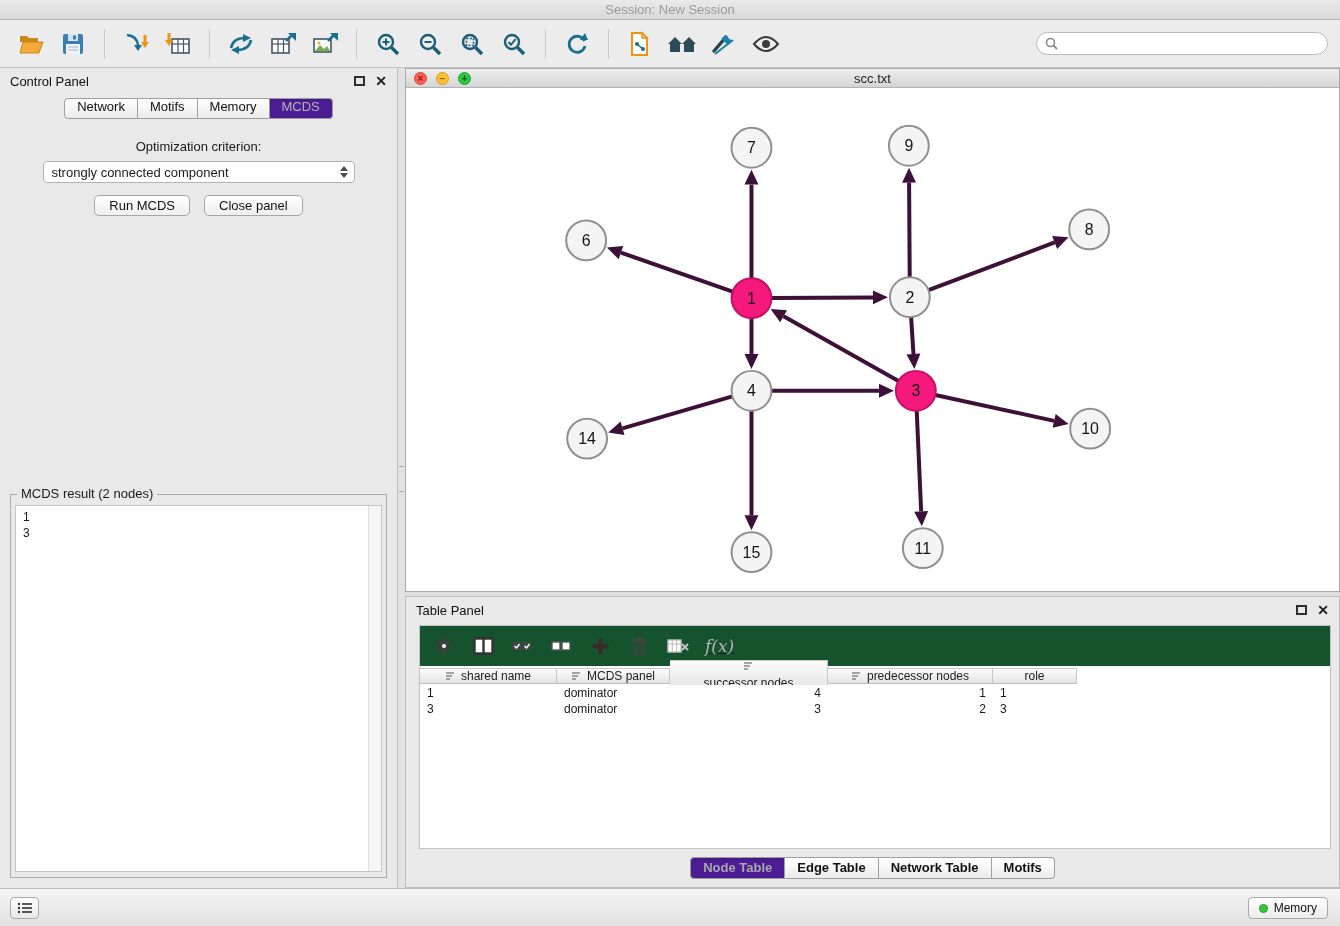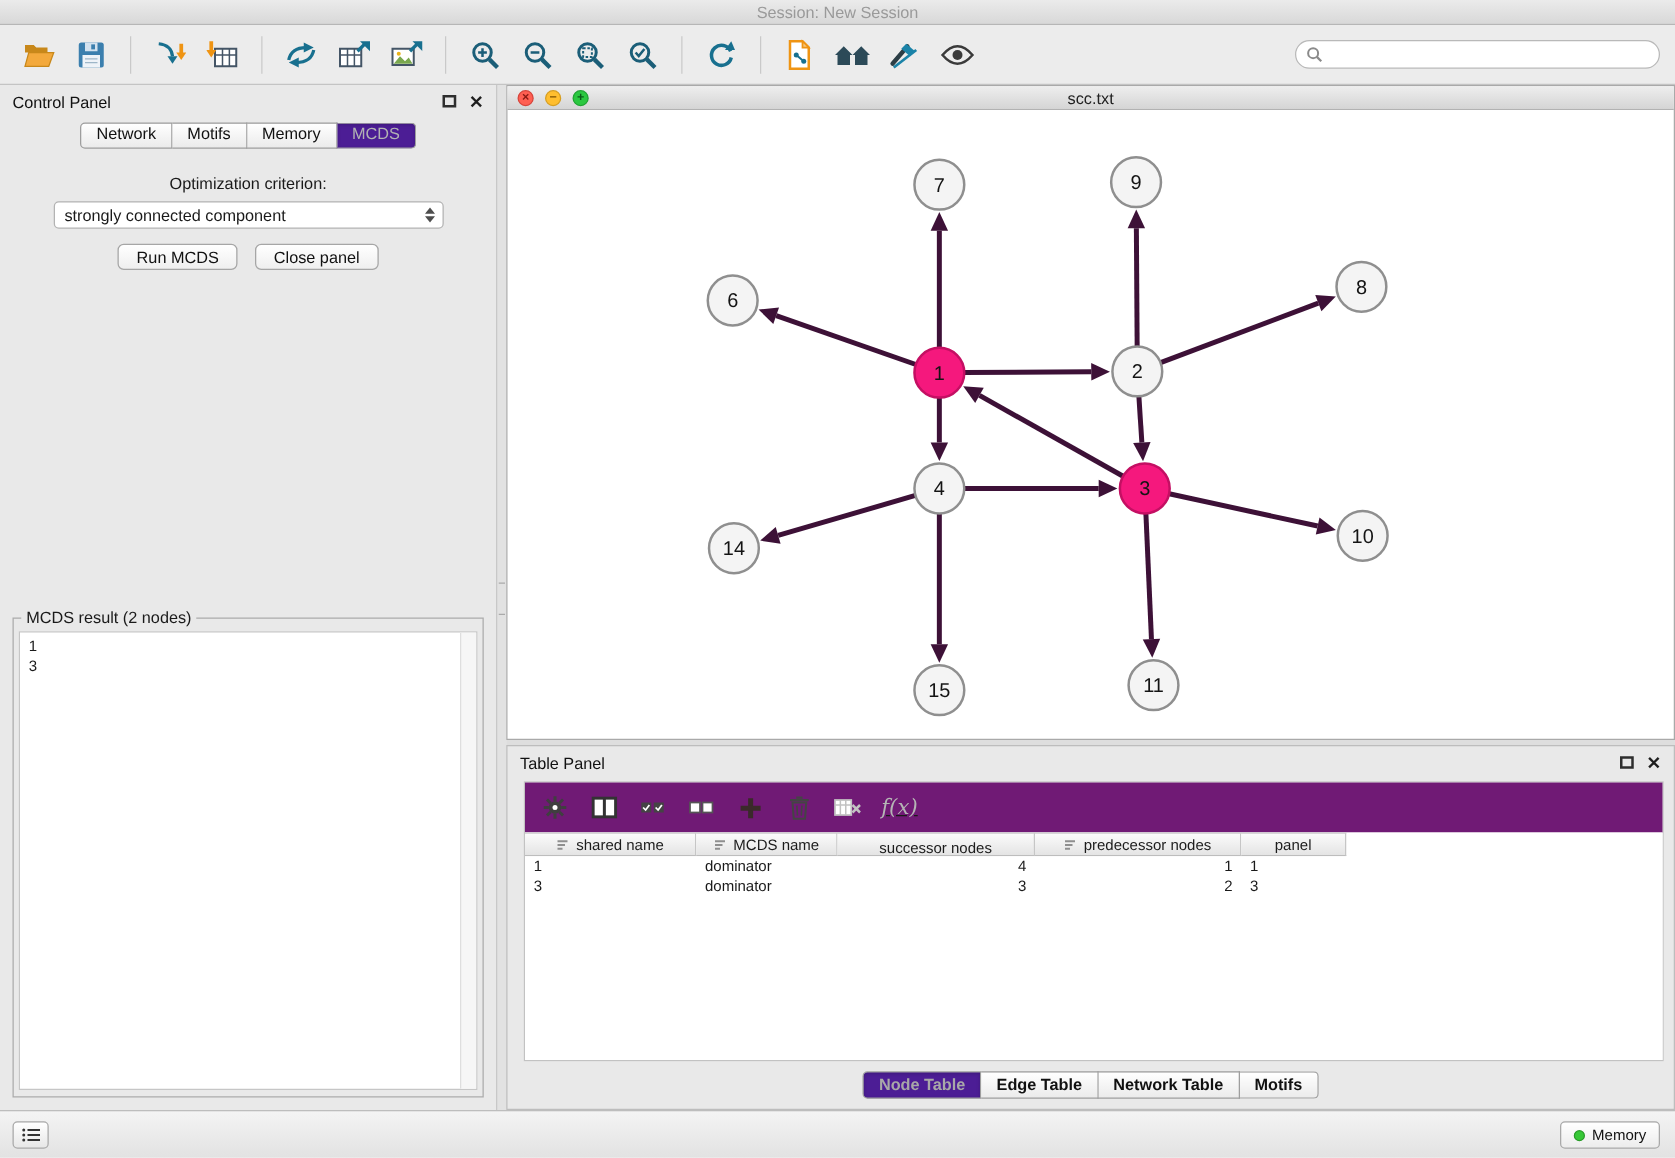--- a/index.html
+++ b/index.html
@@ -89,26 +89,26 @@
   .tl-green  { background:#2bc840; border:1px solid #22a334; color:#0b5c18; }
   .net-canvas { position:absolute; top:19px; left:0; right:0; bottom:0; }
   .net-canvas svg { width:100%; height:100%; display:block; }
   .net-canvas text { font-family:"Liberation Sans", sans-serif; }
 
   
   .table-panel { position:absolute; left:405px; top:528px; width:935px; height:292px;
     background:#e9e9e9; border:1px solid #bdbdbd; }
   .tp-inner { position:absolute; left:13px; right:8px; top:28px; bottom:38px;
     background:#fff; border:1px solid #c2c2c2; display:flex; flex-direction:column; }
-  .tp-toolbar { height:40px; flex:none; background:#701a75; display:flex;
+  .tp-toolbar { height:40px; flex:none; background:#14532d; display:flex;
     align-items:center; padding:0 12px; gap:15px;text-decoration:underline; }
   .tpi { display:flex; align-items:center; justify-content:center; width:24px; height:24px; }
   .fx { font-family:"DejaVu Serif", serif; font-style:italic; font-size:17px;
     color:#b5b5b5; }
-  .grid-header { display:flex; height:19px; flex:none; background:#fff; }
+  .grid-header { display:flex; height:19px; flex:none; background:#fff;align-items:center; }
   .gh-cell { background:linear-gradient(#fbfbfb,#e4e4e4); border-top:1px solid #c9c9c9;
     border-bottom:1px solid #bdbdbd; border-right:1px solid #c6c6c6; font-size:12px;
     display:flex; align-items:center; justify-content:center; gap:5px; color:#1c1c1c; }
   .gh-cell:nth-child(1){ width:137px; }
   .gh-cell:nth-child(2){ width:113px; }
   .gh-cell:nth-child(3){ width:158px;flex-direction:column; }
   .gh-cell:nth-child(4){ width:165px; }
   .gh-cell:nth-child(5){ width:84px; }
   .grid-body { flex:1; background:#fff; overflow:hidden; }
   .grid-row { display:flex; height:16px; font-size:12px; align-items:center; }
@@ -510,40 +510,40 @@
             <line x1="1" y1="8" x2="5" y2="8" stroke="#8f8f8f" stroke-width="1.6"></line>
           </svg>
           <span>shared name</span>
         </span>
         <span class="gh-cell">
           <svg width="11" height="10" viewBox="0 0 11 10">
             <line x1="1" y1="2" x2="9" y2="2" stroke="#8f8f8f" stroke-width="1.6"></line>
             <line x1="1" y1="5" x2="7" y2="5" stroke="#8f8f8f" stroke-width="1.6"></line>
             <line x1="1" y1="8" x2="5" y2="8" stroke="#8f8f8f" stroke-width="1.6"></line>
           </svg>
-          <span>MCDS name</span>
+          <span>MCDS panel</span>
         </span>
         <span class="gh-cell">
           <svg width="11" height="10" viewBox="0 0 11 10">
             <line x1="1" y1="2" x2="9" y2="2" stroke="#8f8f8f" stroke-width="1.6"></line>
             <line x1="1" y1="5" x2="7" y2="5" stroke="#8f8f8f" stroke-width="1.6"></line>
             <line x1="1" y1="8" x2="5" y2="8" stroke="#8f8f8f" stroke-width="1.6"></line>
           </svg>
           <span>successor nodes</span>
         </span>
         <span class="gh-cell">
           <svg width="11" height="10" viewBox="0 0 11 10">
             <line x1="1" y1="2" x2="9" y2="2" stroke="#8f8f8f" stroke-width="1.6"></line>
             <line x1="1" y1="5" x2="7" y2="5" stroke="#8f8f8f" stroke-width="1.6"></line>
             <line x1="1" y1="8" x2="5" y2="8" stroke="#8f8f8f" stroke-width="1.6"></line>
           </svg>
           <span>predecessor nodes</span>
         </span>
         <span class="gh-cell">
-          <span>panel</span>
+          <span>role</span>
         </span>
       </div>
 
       <div class="grid-body" id="grid-body">
           <div class="grid-row">
             <div class="cell" style="width: 137px; text-align: left;">1</div>
             <div class="cell" style="width: 113px; text-align: left;">dominator</div>
             <div class="cell" style="width: 158px; text-align: right;">4</div>
             <div class="cell" style="width: 165px; text-align: right;">1</div>
             <div class="cell" style="width: 84px; text-align: left;">1</div>

